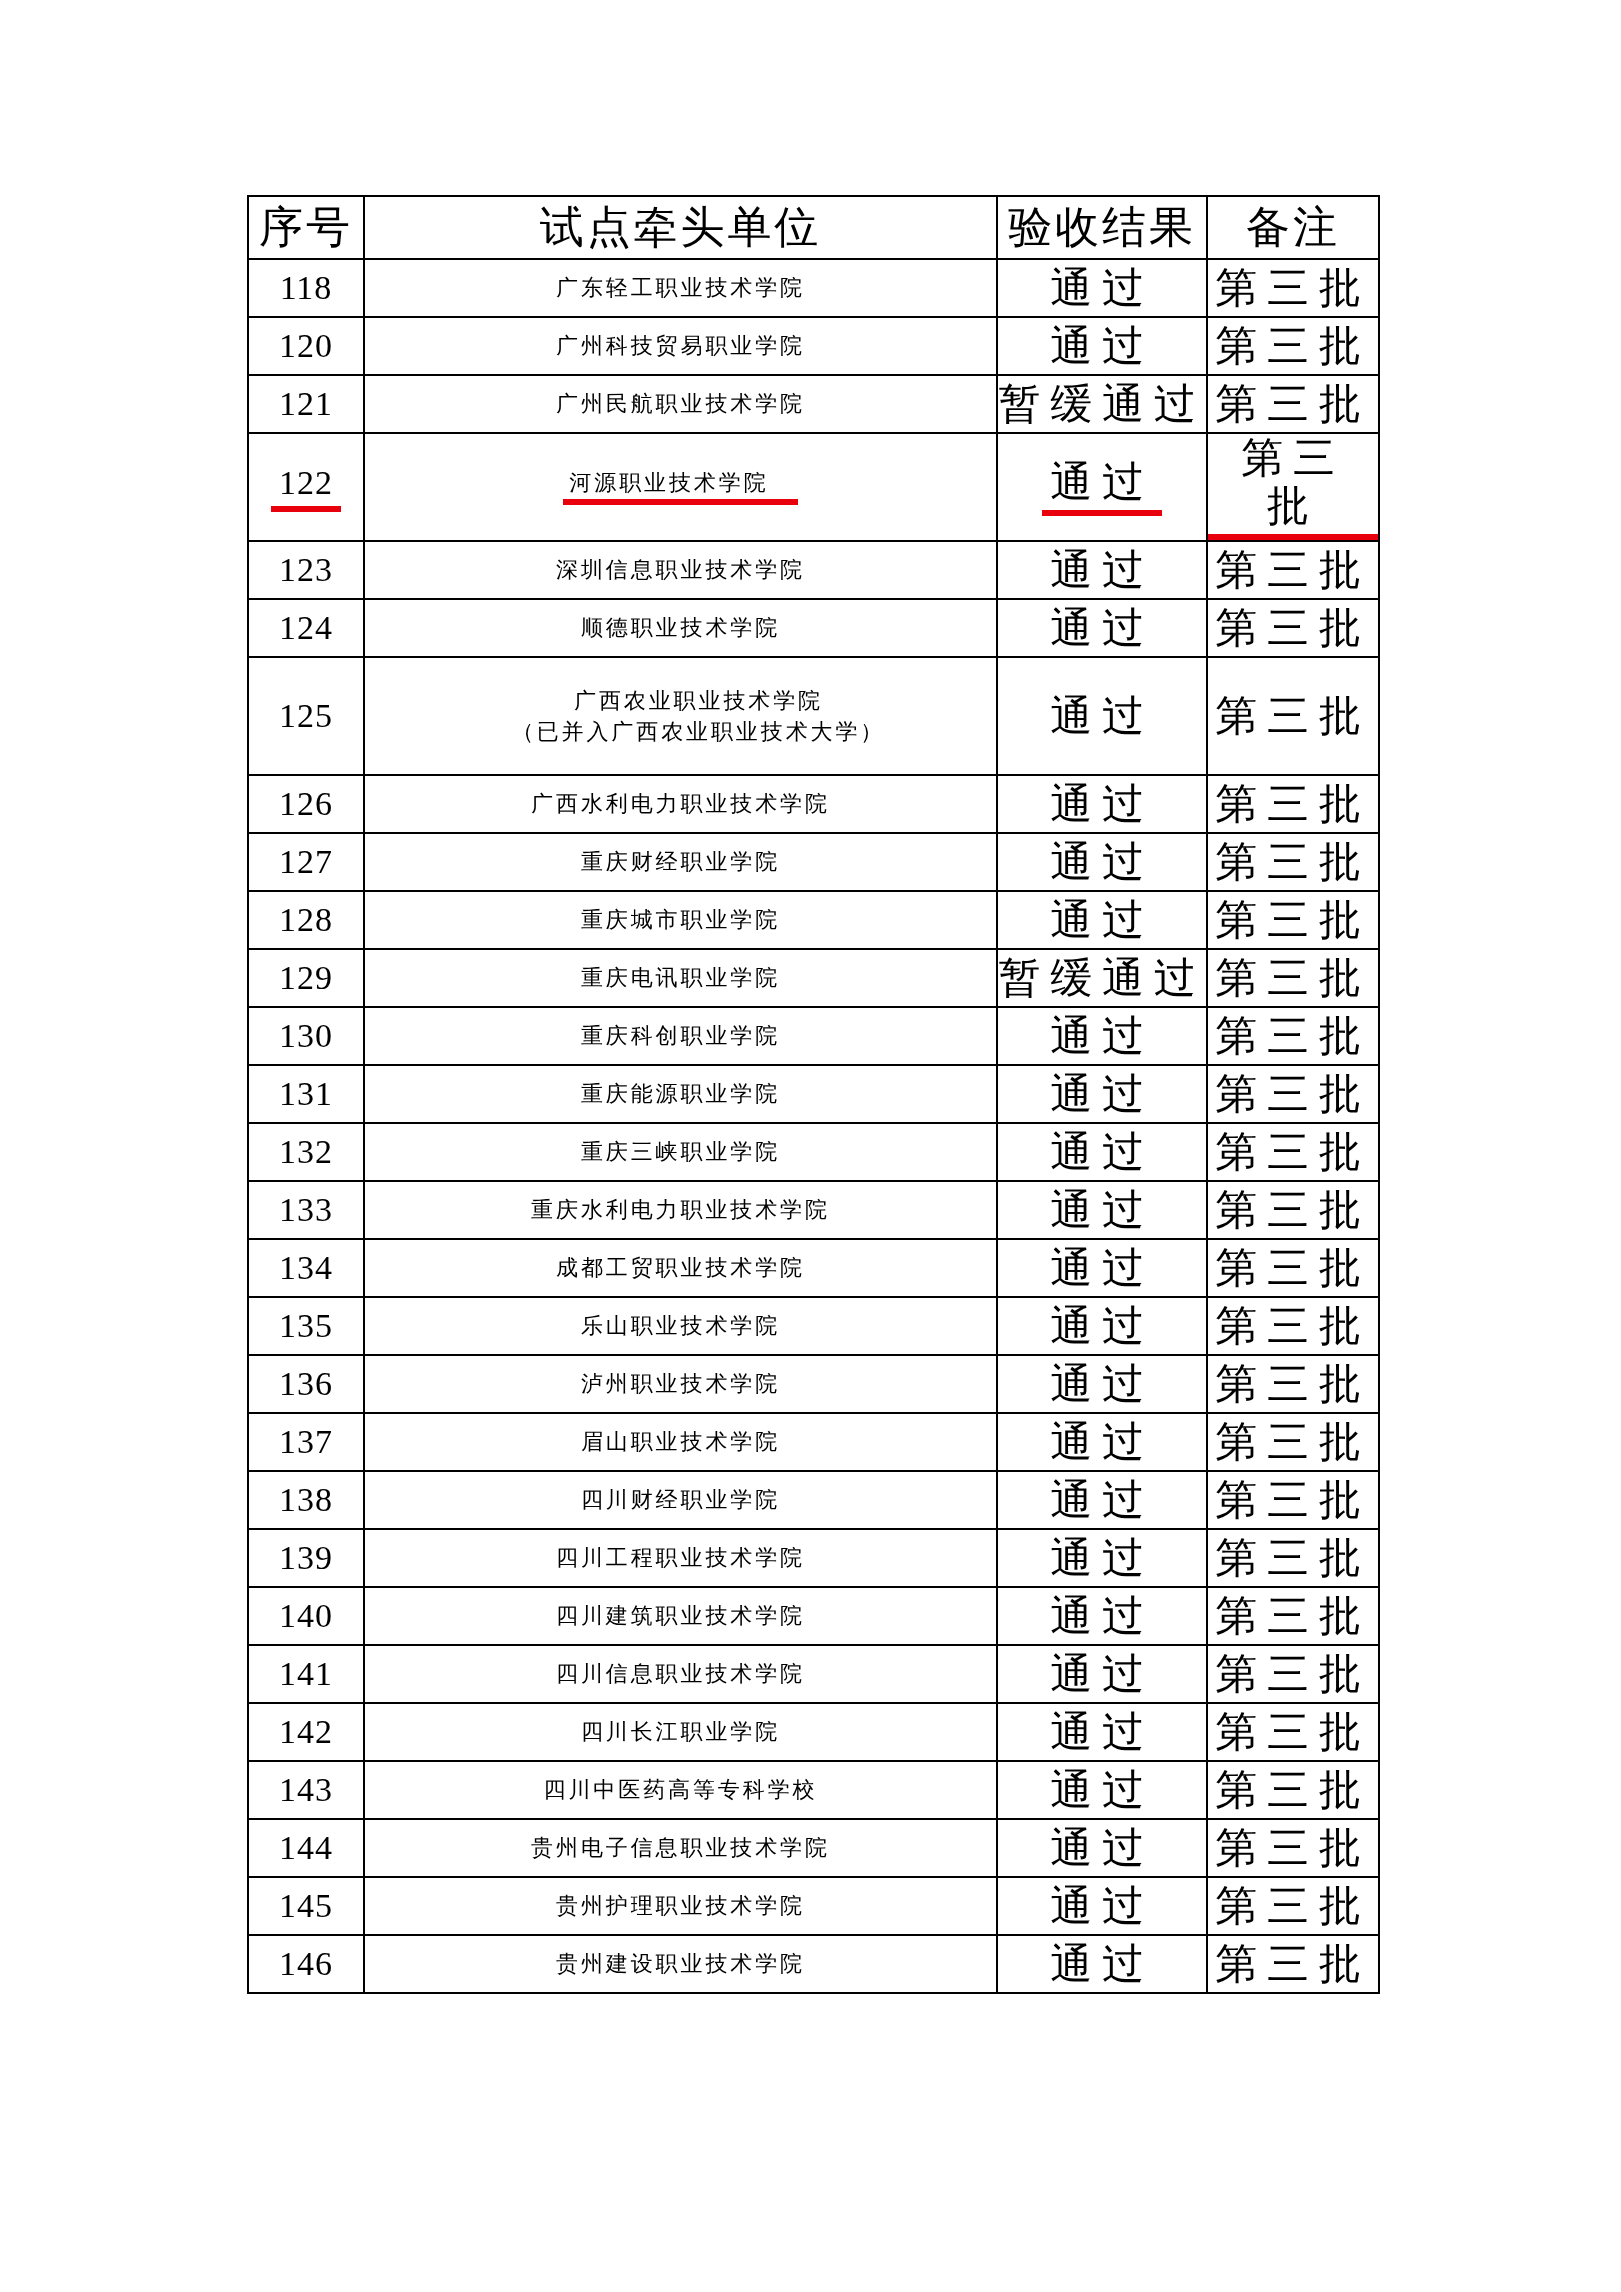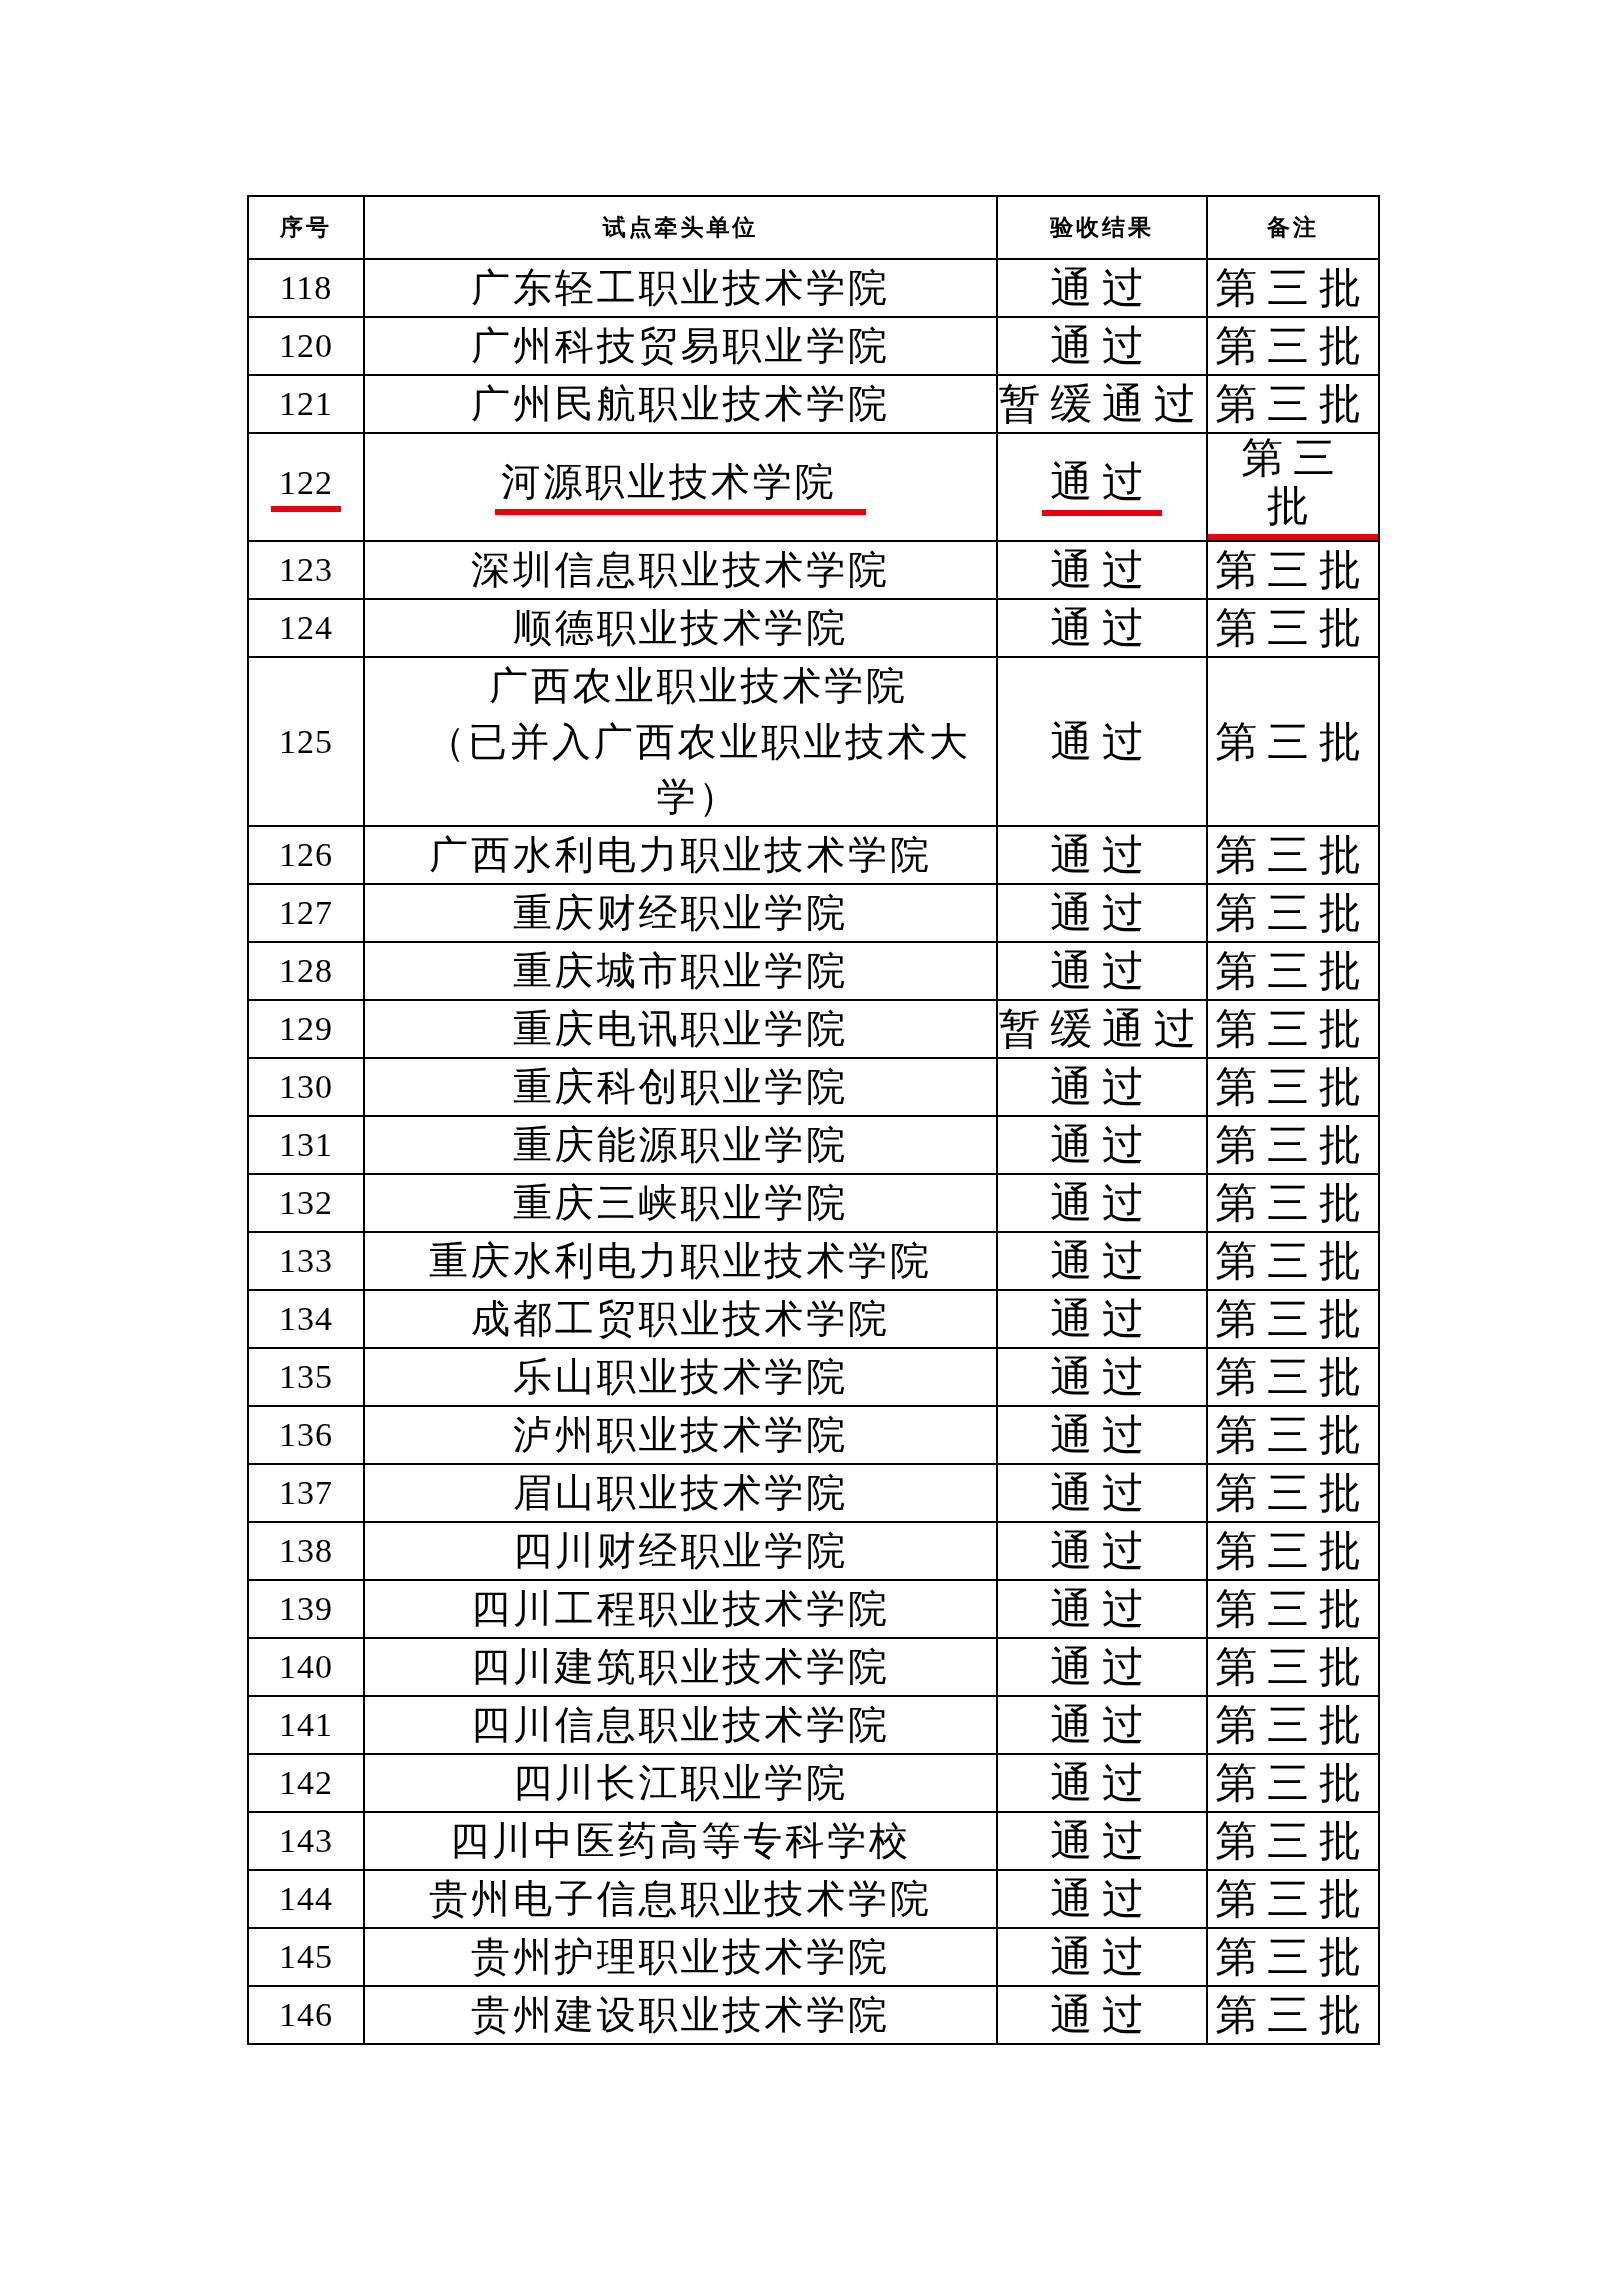--- a/index.html
+++ b/index.html
@@ -28,36 +28,36 @@
     text-align: center;
     vertical-align: middle;
     padding: 0;
     overflow: hidden;
   }
   .doc-table thead tr {
     height: 63px;
   }
   .doc-table thead th {
     font-family: "Liberation Sans", "DejaVu Sans", sans-serif;
-    font-weight: bold;
-    font-size: 23px;
+    font-weight: normal;
+    font-size: 44px;
     letter-spacing: 2.9px;
   }
   .doc-table tbody tr {
     height: 47px;
   }
   .doc-table tbody tr.tall {
     height: 118px;
   }
   .cell-index {
     font-size: 34px;
     letter-spacing: 1px;
   }
   .cell-unit {
-    font-size: 39px;
+    font-size: 22px;
     letter-spacing: 2.9px;
   }
   .cell-result, .cell-note {
     font-size: 42px;
     letter-spacing: 9.8px;
   }
   .unit-line {
     line-height: 1.42;
     padding-left: 36px;
   }

